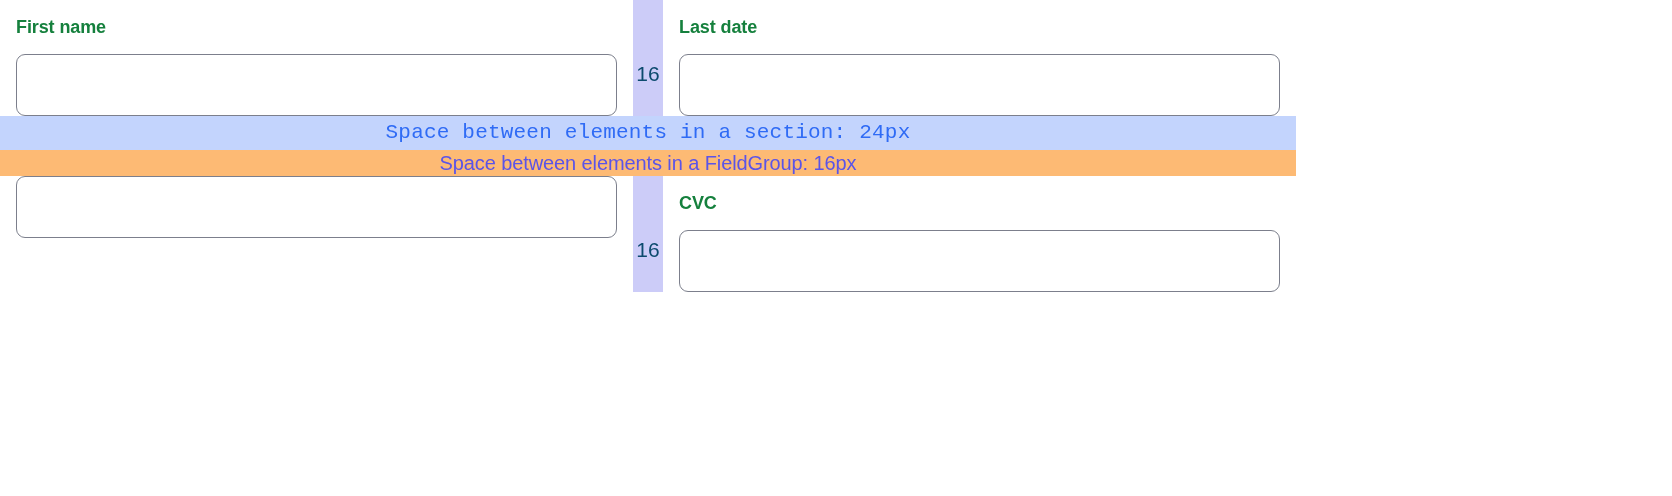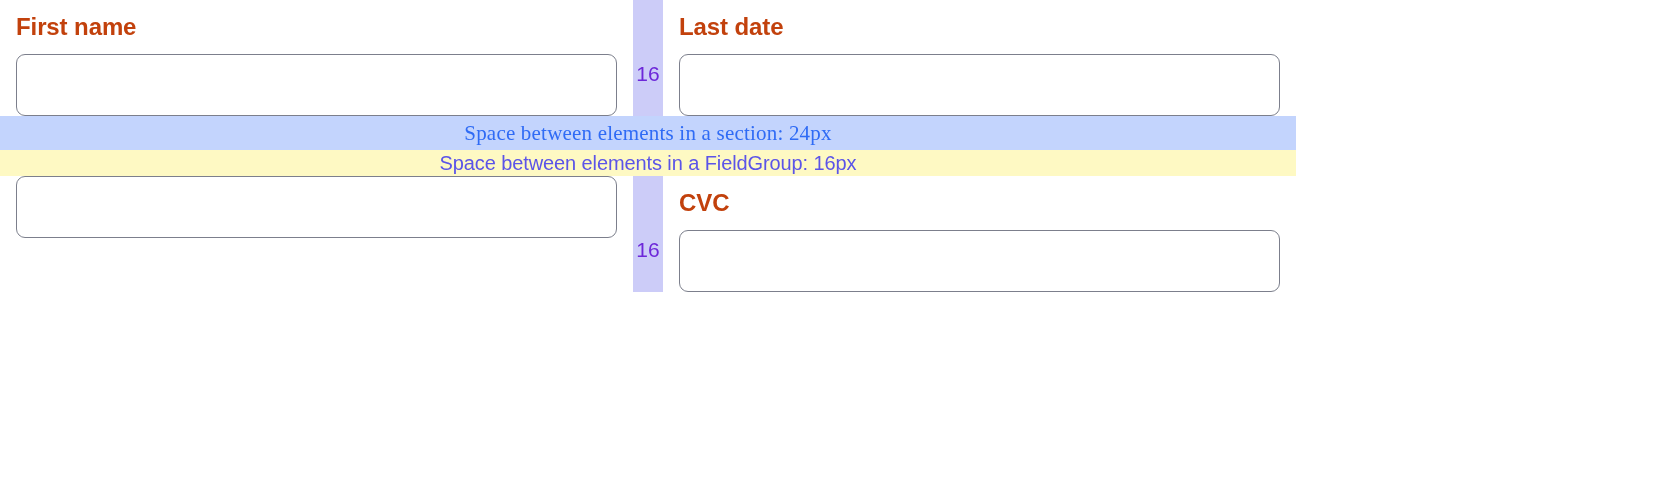--- a/index.html
+++ b/index.html
@@ -47,23 +47,23 @@
     min-width: 0;
     padding: 0 16px;
     box-sizing: border-box;
   }
 
   .col-full {
     flex: 1 1 100%;
   }
 
   .field-label {
-    font-size: 24px;
+    font-size: 18px;
     font-weight: bold;
-    color: #c2410c;
+    color: #15803d;
     line-height: 26px;
     letter-spacing: -0.1px;
     padding-top: 14px;
     padding-bottom: 14px;
     white-space: nowrap;
   }
 
   .field-input {
     height: 62px;
     box-sizing: border-box;
@@ -90,21 +90,21 @@
     align-items: flex-start;
     justify-content: center;
   }
   .gap-strip .gap-value {
     position: absolute;
     top: 62px;
     left: 50%;
     transform: translateX(-50%);
     font-size: 21px;
     line-height: 24px;
-    color: #6d28d9;
+    color: #0c4a6e;
     font-family: "Liberation Sans", sans-serif;
     white-space: nowrap;
   }
   
   .row-bottom .gap-strip .gap-value {
     top: 62px;
   }
 
   
   .band {
@@ -113,29 +113,29 @@
     display: flex;
     align-items: center;
     justify-content: center;
     text-align: center;
   }
 
   .band-section {
     height: 34px;
     background: #c3d4fd;
     color: #2f6bf5;
-    font-family: Liberation Serif, serif;
+    font-family: Liberation Mono, monospace;
     font-size: 21px;
     line-height: 34px;
     letter-spacing: 0.2px;
   }
 
   .band-fieldgroup {
     height: 26px;
-    background: #fef9c3;
+    background: #fdba74;
     color: #5b54e8;
     font-family: "Liberation Sans", sans-serif;
     font-size: 20px;
     line-height: 26px;
     letter-spacing: -0.1px;
   }
 
   .band-label { display: block; }
 </style>
 </head>

